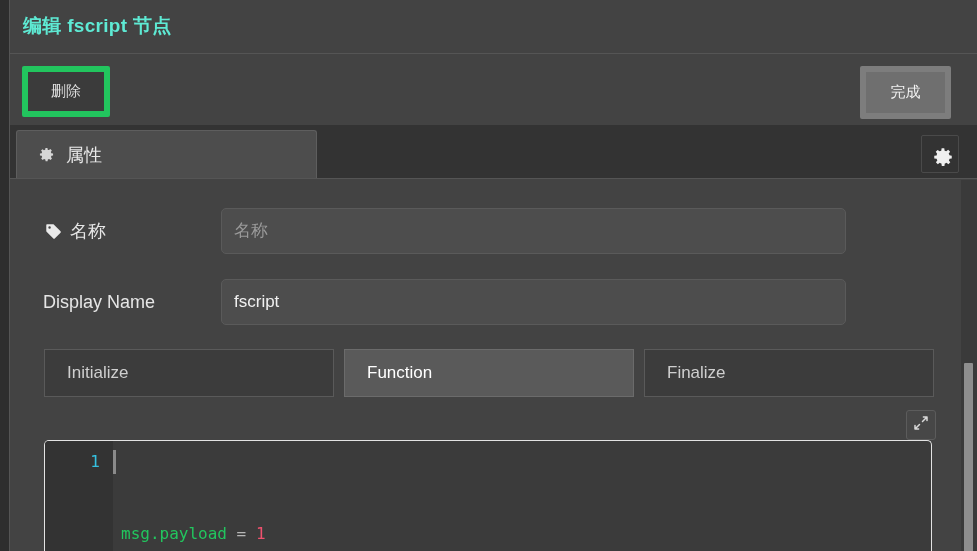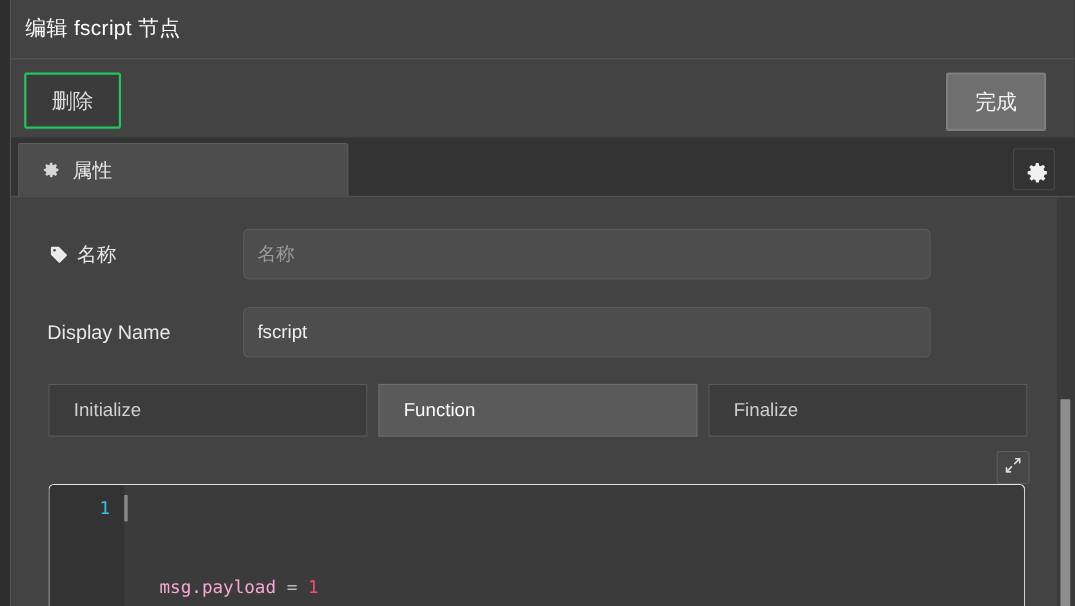--- a/index.html
+++ b/index.html
@@ -26,36 +26,36 @@
 
   
   .titlebar {
     position: absolute; left: 10px; top: 0;
     width: 967px; height: 54px;
     background: #434343;
     border-bottom: 1px solid #555;
   }
   .titlebar .title {
     position: absolute; left: 13px; top: 13px;
-    font-size: 19px; font-weight: normal;
-    color: #ffffff;
+    font-size: 19px; font-weight: bold;
+    color: #5eead4;
     letter-spacing: .3px;
   }
 
   
   .buttonrow {
     position: absolute; left: 10px; top: 55px;
     width: 967px; height: 70px;
     background: #434343;
   }
   .btn {
     position: absolute;
-    border: 2px solid #22c55e;
+    border: 6px solid #22c55e;
     border-radius: 2px;
-    font-size: 19px;
+    font-size: 15px;
     color: #dcdcdc;
     display: flex; align-items: center; justify-content: center;
     cursor: pointer;
     user-select: none;
   }
   .btn.dark { background: #3b3b3b; }
   .btn.light { background: #6f6f6f; color: #f2f2f2; border-color: #7d7d7d; }
 
   #delete-btn { left: 12px;  top: 11px; width: 88px; height: 51px; }
   #cancel-btn { left: 743px; top: 11px; width: 88px; height: 53px; }
@@ -187,21 +187,21 @@
     padding-top: 9px;
     font-family: "DejaVu Sans Mono", "Liberation Mono", monospace;
     font-size: 16px; line-height: 24px;
     white-space: pre;
   }
   .caret {
     position: absolute; left: 0; top: 9px;
     width: 3px; height: 24px; background: #8a8a8a;
   }
   .code-line { padding-left: 8px; }
-  .tok-var { color: #f9a8d4; margin-left: 24px; }
+  .tok-var { color: #22c55e; }
   .tok-op  { color: #b7b7b7; }
   .tok-num { color: #f0516e; }
 
   
   .scroll-track {
     position: absolute; right: 0; top: 180px;
     width: 16px; height: 371px;
     background: #3a3a3a;
   }
   .scroll-thumb {

